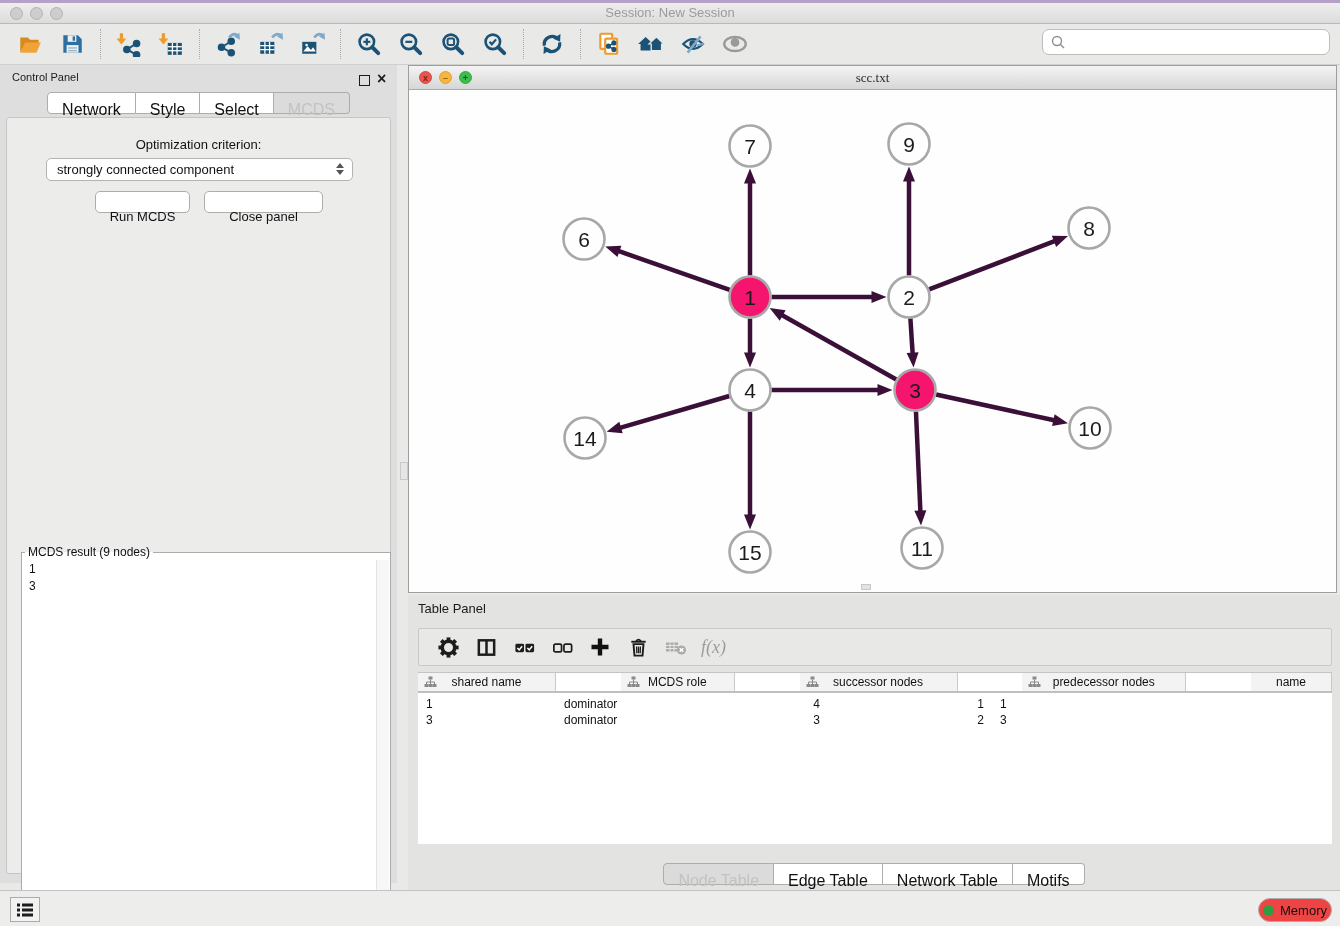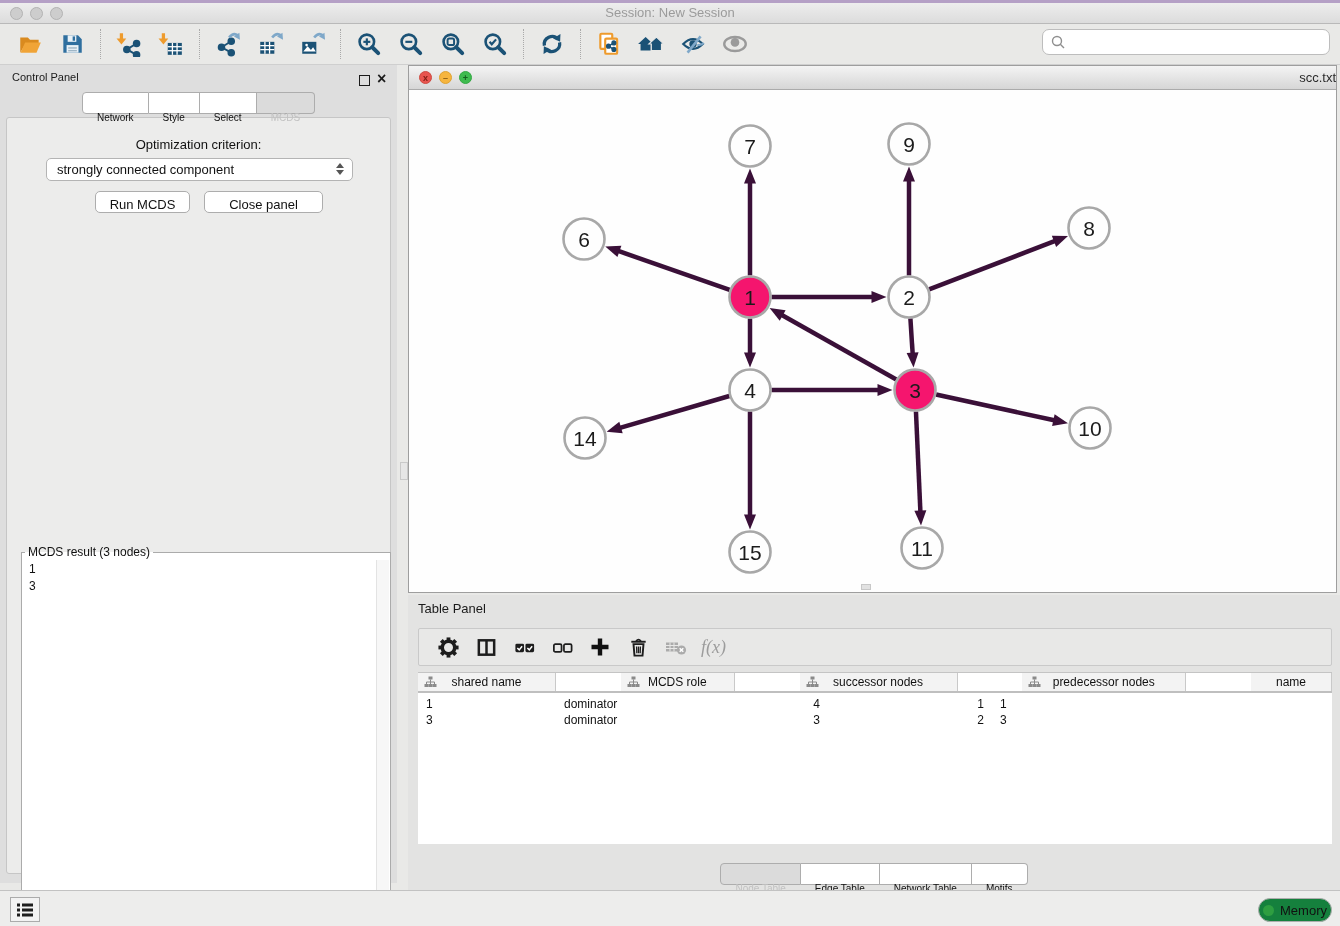--- a/index.html
+++ b/index.html
@@ -23,51 +23,51 @@
   .tb-sep { width:1px; height:30px; margin:0 7px; border-left:1px dotted #A9A9A9; }
   #search-wrap { position:absolute; right:10px; top:5px; width:288px; height:26px; background:#fff;
     border:1px solid #BDBDBD; border-radius:7px; display:flex; align-items:center; padding-left:7px; }
 
   
   #control-panel { left:0; top:65px; width:397px; height:818px; background:#DEDEDE; }
   #cp-title { left:12px; top:6px; font-size:11px; color:#1B1B1B; }
   .panel-float { width:11px; height:11px; border:1.6px solid #1b1b1b; display:inline-block; }
   .panel-close { font-size:16px; font-weight:bold; color:#1b1b1b; line-height:11px; }
   #cp-tabs { left:0; top:27px; width:100%; display:flex; justify-content:center; position:absolute; z-index:2; }
-  .tab { height:22px; font-size:10px; padding:19px 14px 0; background:#fff; border:1px solid #ADADAD;
+  .tab { height:22px; font-size:16px; padding:8px 14px 0; background:#fff; border:1px solid #ADADAD;
          border-left:none; color:#111; text-align:center; }
   .tab:first-child { border-left:1px solid #ADADAD; border-radius:4px 0 0 4px; }
   .tab:last-child { border-radius:0 4px 4px 0; }
   .tab.disabled { background:#DBDBDB; color:#C2C2C2; }
   #cp-body { left:6px; top:52px; width:385px; height:757px; background:#ECECEB;
     border:1px solid #C6C6C6; border-radius:3px; }
   #opt-label { width:100%; text-align:center; top:19px; font-size:13px; color:#111; }
   #opt-select { left:39px; top:40px; width:307px; height:23px; background:#fff; border:1px solid #B4B4B4;
     border-radius:5px; font-size:13px; color:#111; display:flex; align-items:center; padding-left:10px; }
   .updown { position:absolute; right:8px; top:4px; }
   .updown i { display:block; width:0; height:0; border-left:4px solid transparent; border-right:4px solid transparent; }
   .updown i.up { border-bottom:5px solid #555; margin-bottom:2px; }
   .updown i.down { border-top:5px solid #555; }
   .cp-btn { position:absolute; top:73px; height:22px; background:#fff; border:1px solid #ADADAD;
-    border-radius:5px; font-size:13px; color:#111; text-align:center; padding-top:5px; }
+    border-radius:5px; font-size:13px; color:#111; text-align:center; padding-top:17px; }
   #mcds-fieldset { position:absolute; left:14px; top:427px; width:370px; height:376px;
     border:1px solid #ABABAB; background:#fff; }
   #mcds-legend { font-size:12px; color:#111; padding:0 3px; margin-left:3px; }
   #mcds-result-text { padding:2px 0 0 7px; font-size:12px; line-height:17px; color:#111; }
   #mcds-scrolltrack { position:absolute; right:1px; top:1px; width:13px; height:358px;
     background:#F7F7F7; border-left:1px solid #E3E3E3; }
 
   
   #net-window { left:408px; top:65px; width:929px; height:528px; background:#FEFEFE;
     border:1px solid #9E9E9E; }
   #net-titlebar { left:0; top:0; width:100%; height:24px;
     background:linear-gradient(#F4F4F4,#D6D6D6); border-bottom:1px solid #ABABAB; }
   .tl2 { position:absolute; top:5px; width:13px; height:13px; border-radius:50%;
     font-size:9px; font-weight:bold; text-align:center; line-height:13px; }
-  #net-title { width:100%; text-align:right; top:4px; font-size:13px; color:#2B2B2B; }
+  #net-title { width:100%; text-align:center; top:4px; font-size:13px; color:#2B2B2B;font-family:Liberation Serif, serif; }
   #graph-svg { position:absolute; left:0; top:24px; }
   #net-grip { left:452px; bottom:2px; width:10px; height:6px; background:#E2E2E2; border:1px solid #C8C8C8; }
   #splitter-grip { left:-9px; top:396px; width:8px; height:18px; background:#E6E6E6; border:1px solid #C9C9C9; }
 
   
   #table-panel { left:408px; top:595px; width:932px; height:295px; background:#E3E3E2; }
   #tp-title { left:10px; top:6px; font-size:13px; color:#1B1B1B; }
   #tp-toolbar { left:10px; top:33px; width:914px; height:38px; background:#E8E8E7;
     border:1px solid #C9C9C9; border-radius:2px; display:flex; align-items:center; padding-left:10px; }
   .tp-btn { width:28px; height:28px; display:flex; align-items:center; justify-content:center; margin:0 5px; }
@@ -80,21 +80,21 @@
   .th { position:relative; }
   .tr { display:flex; height:16px; line-height:16px; }
   .td { padding:0 8px; white-space:nowrap; overflow:hidden; color:#111; }
   .td.right { text-align:right; }
   #tp-tabs { left:0; top:268px; width:100%; display:flex; justify-content:center; position:absolute; }
 
   
   #statusbar { left:0; top:890px; width:1340px; height:36px; background:#EDEDEC; border-top:1px solid #C2C2C2; }
   #list-btn { left:10px; top:6px; width:30px; height:25px; background:#F2F2F2; border:1px solid #ABABAB;
     display:flex; align-items:center; justify-content:center; }
-  #memory-btn { right:8px; top:7px; width:74px; height:24px; background:#15803d; border:1px solid #ADADAD;
+  #memory-btn { right:8px; top:7px; width:74px; height:24px; background:#ef4444; border:1px solid #ADADAD;
     border-radius:12px; display:flex; align-items:center; justify-content:center; gap:6px; font-size:13px; color:#111; }
   #memory-dot { width:11px; height:11px; border-radius:50%; }
 </style>
 </head>
 <body>
 
 <div id="titlebar" class="abs">
   <div id="accent-strip" class="abs"></div>
   <span class="tl gray" style="left:10px"></span>
   <span class="tl gray" style="left:30px"></span>
@@ -281,21 +281,21 @@
       <span>strongly connected component</span>
       <span class="updown">
           <i class="up"></i>
           <i class="down"></i>
         </span>
     </div>
     <span class="cp-btn" style="left:88px; width:95px">Run MCDS</span>
     <span class="cp-btn" style="left:197px; width:119px">Close panel</span>
 
     <fieldset id="mcds-fieldset">
-      <legend id="mcds-legend">MCDS result (3 nodes)</legend>
+      <legend id="mcds-legend">MCDS result (9 nodes)</legend>
       <div id="mcds-result-text">
         <div>1</div>
         <div>3</div>
       </div>
       <div id="mcds-scrolltrack"></div>
     </fieldset>
   </div>
 </div>
 
 <div id="net-window" class="abs">

